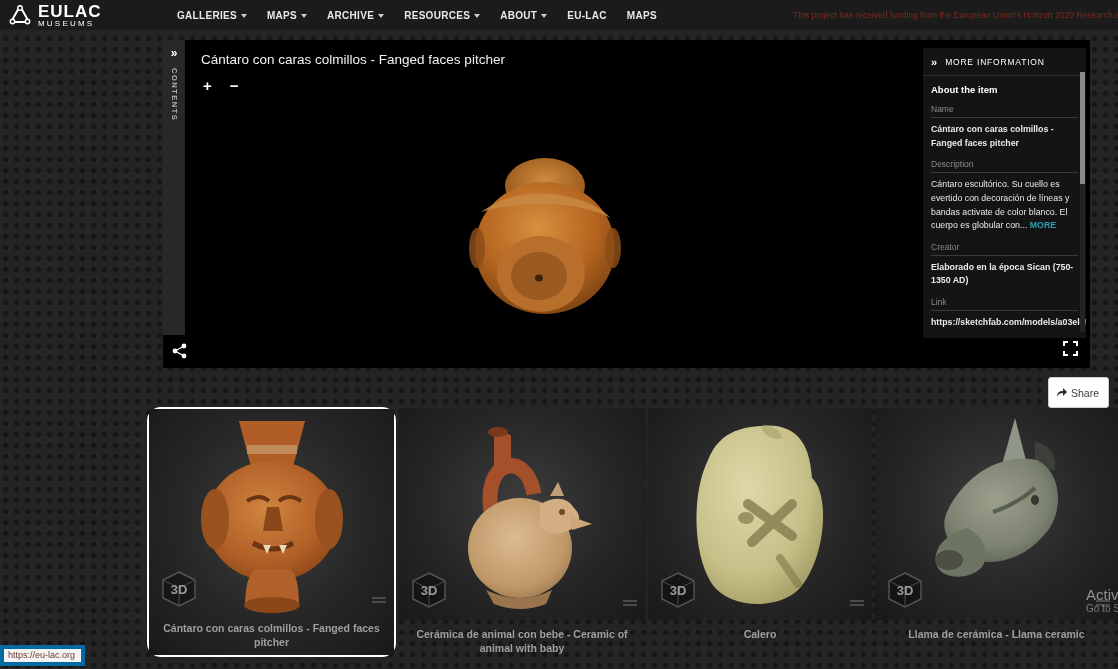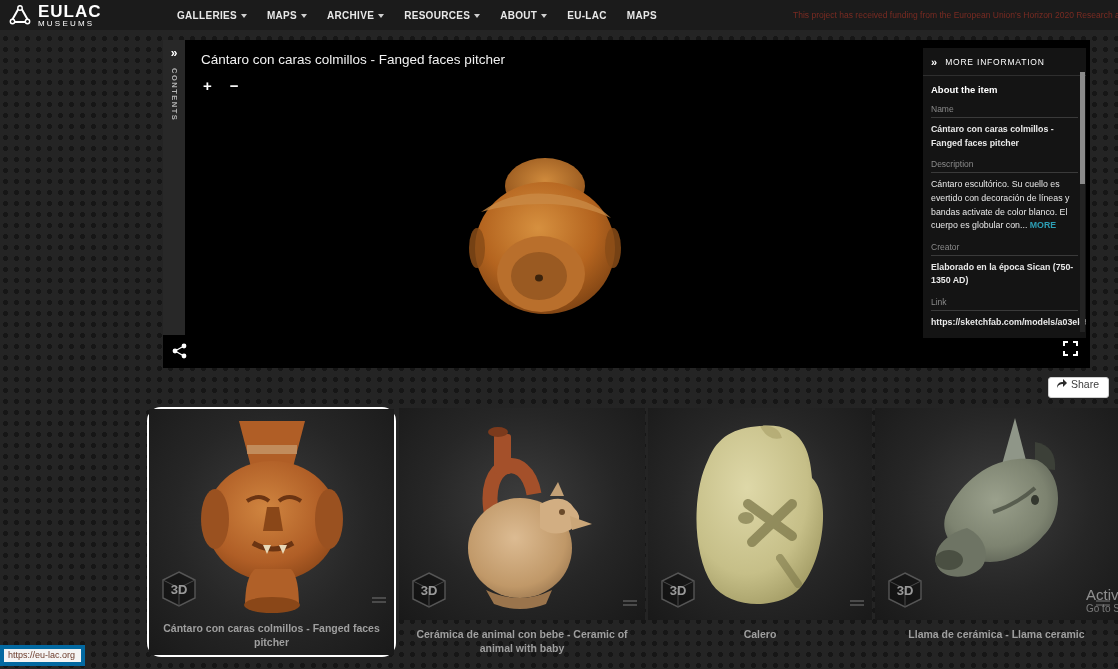--- a/index.html
+++ b/index.html
@@ -48,22 +48,22 @@
   .info-body { padding:8px 8px 0 8px; }
   .about-heading { color:#fff; font-size:9.5px; font-weight:700; margin-bottom:9px; }
   .fld-label { color:#8a8a8a; font-size:8.5px; padding-bottom:3px; border-bottom:1px solid #3a3a3a; margin-bottom:5px; }
   .fld-value { color:#e9e9e9; font-size:8.8px; line-height:1.55; margin-bottom:9px; font-weight:700; }
   .fld-value.normal { font-weight:400; }
   .more-link { color:#2d9fb5; font-weight:700; cursor:pointer; }
   .panel-scrollbar { position:absolute; right:1px; top:24px; width:5px; height:260px; background:#232323; }
   .panel-scrollbar .thumb-bar { position:absolute; top:0; left:0; width:5px; height:112px; background:#8a8a8a; }
 
   
-  .share-btn { position:absolute; left:1048px; top:377px; height:21px; background:#fff; border:1px solid #cfcfcf;
-               border-radius:3px; display:flex; align-items:flex-start; gap:3px; padding:0 9px 0 7px; cursor:pointer; z-index:20; }
+  .share-btn { position:absolute; left:1048px; top:377px; height:31px; background:#fff; border:1px solid #cfcfcf;
+               border-radius:3px; display:flex; align-items:center; gap:3px; padding:0 9px 0 7px; cursor:pointer; z-index:20; }
   .share-btn span { font-size:10.5px; color:#3c3c3c; font-weight:400; }
 
   
   .card { position:absolute; z-index:5;border-radius:14px; }
   .card .thumbwrap { position:relative; width:100%;
         background: radial-gradient(ellipse at 50% 45%, #3d3d3d 0%, #262626 55%, #191919 100%); }
   .card .thumbwrap svg.art { display:block; margin:0 auto; }
   .caption { color:#9f9f9f; font-size:10.5px; font-weight:700; text-align:center; line-height:1.35; margin-top:7px; }
   .card1 { left:147px; top:407px; width:249px; height:250px; border:2px solid #fff; background:#1d1d1d; }
   .card1 .thumbwrap { height:246px; }

